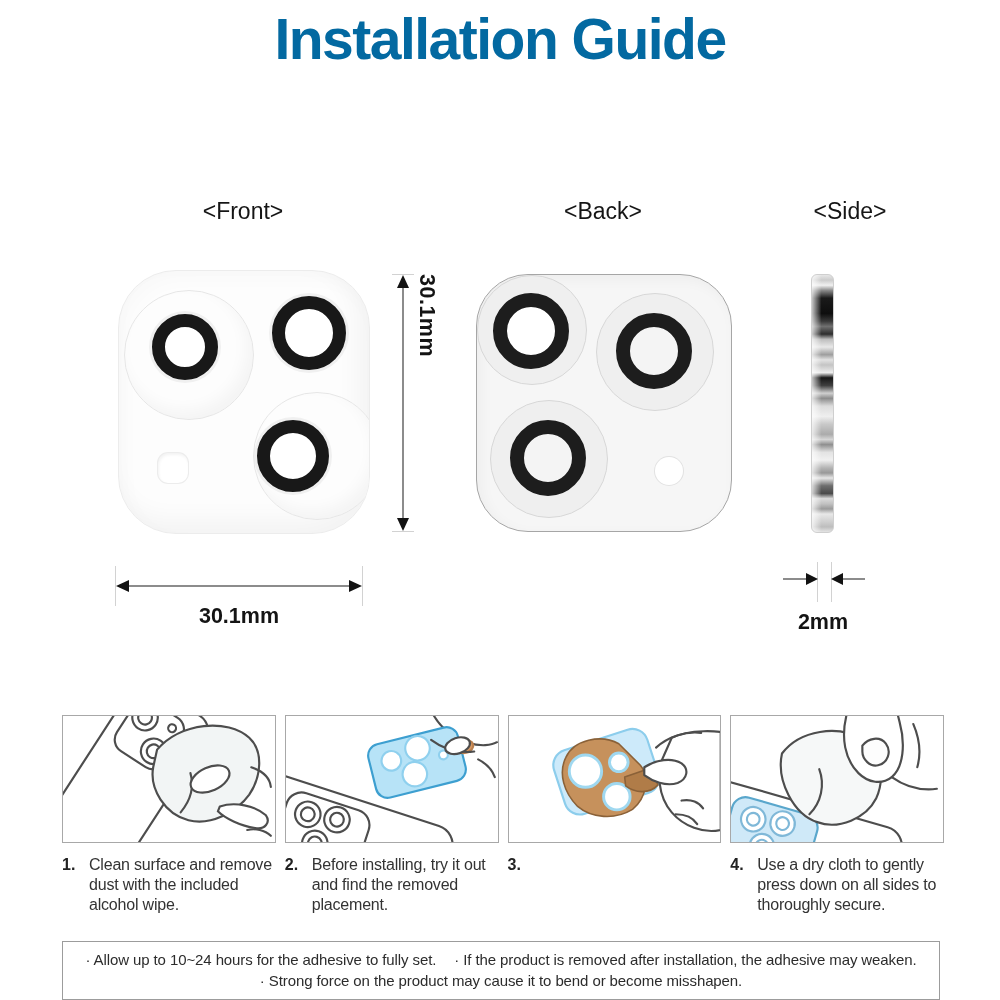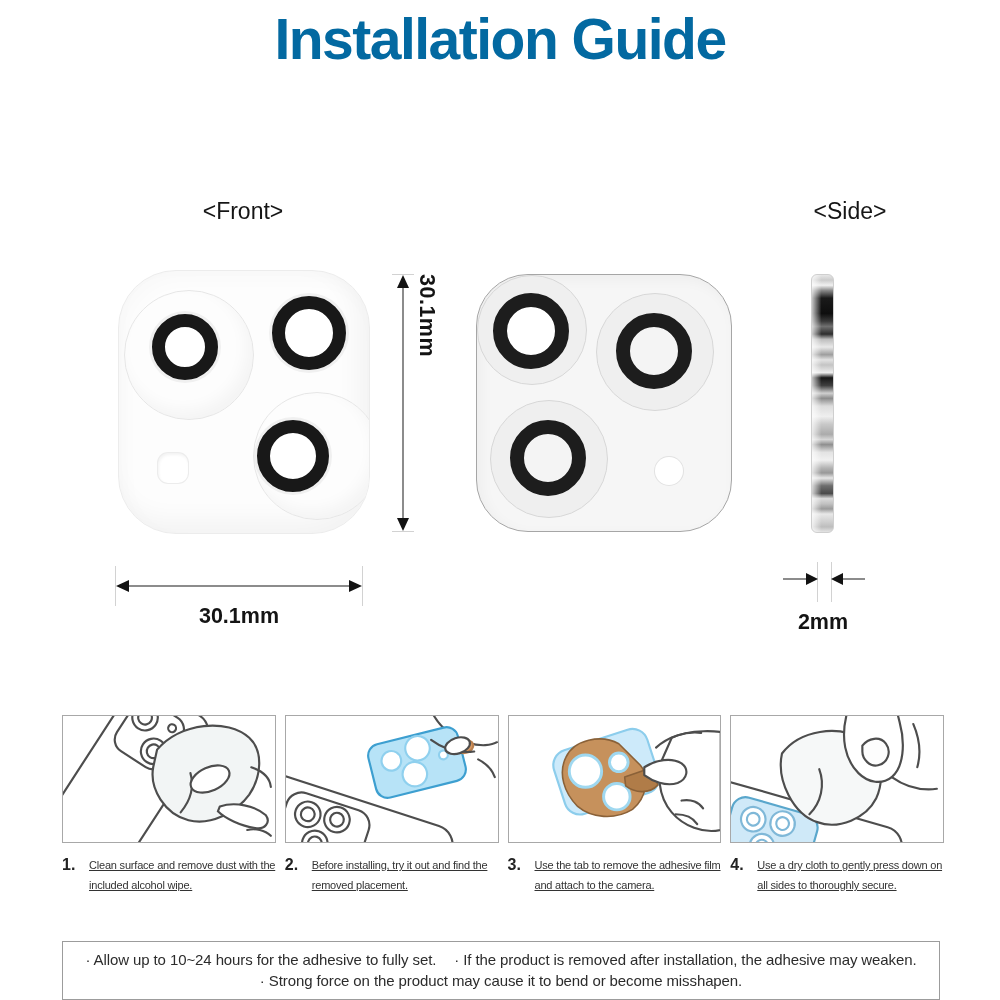--- a/index.html
+++ b/index.html
@@ -80,35 +80,36 @@
   #tdim .tri-r{left:29px;top:11px;border-top:6px solid transparent;border-bottom:6px solid transparent;border-left:12px solid #121212;}
   #tdim .tri-l{left:54px;top:11px;border-top:6px solid transparent;border-bottom:6px solid transparent;border-right:12px solid #121212;}
   #tdim .dim-text{top:48px;}
 
   
   #steps{left:62px;top:715px;width:882px;display:grid;grid-template-columns:repeat(4,1fr);column-gap:9px;}
   .step-fig{height:128px;border:1.5px solid #a8a8a8;background:#fff;box-sizing:border-box;overflow:hidden;}
   .step-fig svg{display:block;width:100%;height:100%;}
   .step-caption{margin-top:12px;display:flex;align-items:flex-start;}
   .step-num{flex:0 0 27px;font-size:16px;font-weight:700;color:#222;line-height:20px;}
-  .step-text{font-size:11px;line-height:20px;color:#333;letter-spacing:-.2px;text-decoration:underline;}
+  .step-text{font-size:16px;line-height:20px;color:#333;letter-spacing:-.2px;}
 
   
   #note-box{left:62px;top:941px;width:878px;box-sizing:border-box;border:1px solid #9c9c9c;
       padding:7px 10px 8px;text-align:center;font-size:15px;line-height:21px;color:#2c2c2c;letter-spacing:-.1px;}
   #note-box .gap{display:inline-block;width:18px;}
 </style>
 </head>
 <body>
 
 <div id="canvas">
 
   <div id="title" class="abs">Installation Guide</div>
 
   <div id="front-label" class="abs view-label">&lt;Front&gt;</div>
+  <div id="back-label" class="abs view-label">&lt;Back&gt;</div>
   <div id="side-label" class="abs view-label">&lt;Side&gt;</div>
 
   <div id="front-view" class="abs">
     <div class="platform" style="left:5px;top:19px;width:128px;height:128px;"></div>
     <div class="platform" style="left:134px;top:121px;width:126px;height:126px;"></div>
     <div class="ring" style="left:33px;top:43px;width:40px;height:40px;"></div>
     <div class="ring" style="left:153px;top:25px;width:48px;height:48px;"></div>
     <div class="ring" style="left:138px;top:149px;width:46px;height:46px;"></div>
     <div id="front-flash" class="abs"></div>
   </div>
@@ -240,21 +241,20 @@
             <path d="M166,22 C186,12 216,16 216,16 L216,116 C198,120 178,112 166,98 C152,82 150,56 158,40 Z" fill="#ffffff"></path>
             <path d="M138,52 C150,44 166,42 176,48 C184,54 182,64 172,68 C160,72 146,66 138,60 Z" fill="#ffffff"></path>
             <path d="M150,32 C162,21 180,15 196,17"></path>
             <path d="M176,86 C186,84 194,88 198,94"></path>
             <path d="M170,100 C180,100 188,104 192,110"></path>
           </g>
         </svg>
       </div>
       <div class="step-caption">
         <span class="step-num">3.</span>
-        <span class="step-text">Use the tab to remove the adhesive film and attach to the camera.</span>
       </div>
     </div>
 
     <div class="step">
       <div class="step-fig">
         <svg viewBox="0 0 216 128">
           <g fill="none" stroke="#4d4d4d" stroke-width="2.2" stroke-linecap="round" stroke-linejoin="round">
             <g transform="rotate(16 40 110)">
               <rect x="-36" y="80" width="212" height="112" rx="20" fill="#ffffff"></rect>
               <rect x="-2" y="90" width="90" height="72" rx="14" fill="#cfe9f8" stroke="#5aa7cc"></rect>

